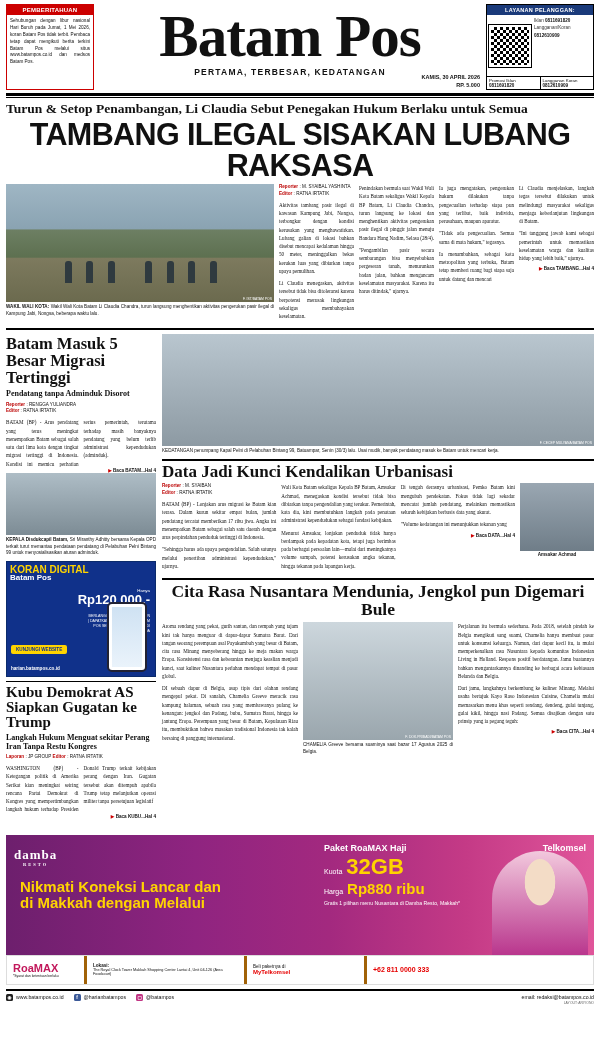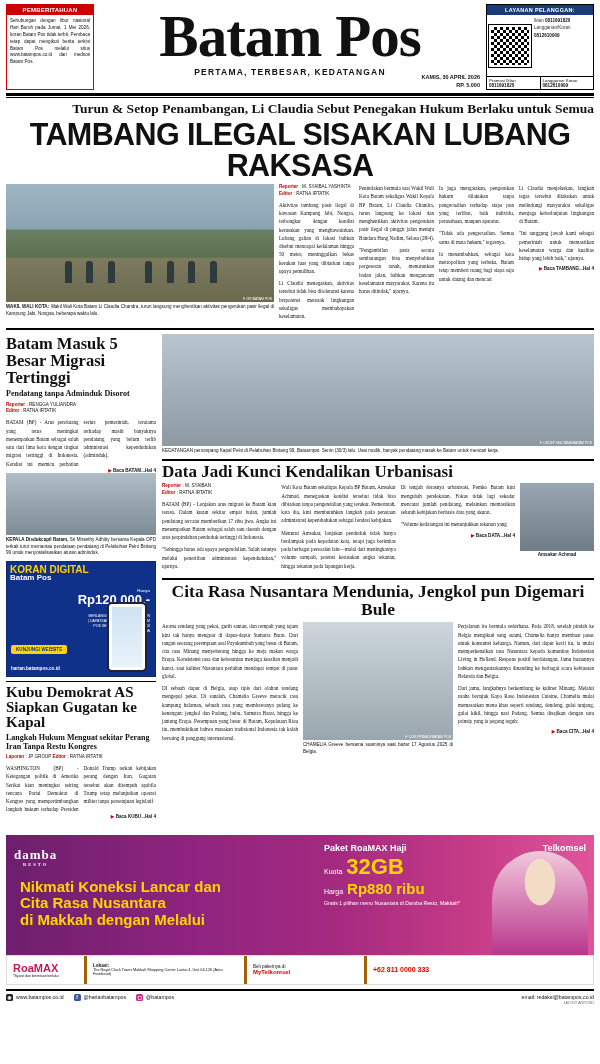--- a/index.html
+++ b/index.html
@@ -40,21 +40,21 @@
   .rb-foot { display:flex; font-family:"Liberation Sans",sans-serif; font-size:4.4px;}
   .rb-foot div{ flex:1; border-top:1px solid #000; padding:1px 2px; }
   .rb-foot div+div{ border-left:1px solid #000; }
   .rb-foot b{ display:block; font-size:4.6px; }
 
   .rule-thick { border-top:3px solid #000; margin:3px 0 0; }
   .rule-thin { border-top:1px solid #000; margin:1px 0 3px; }
 
   
   .kicker { font-family:"Liberation Serif",serif; font-weight:bold; font-size:13.5px;
-    text-align:right; margin:2px 0 1px; }
+    text-align:left; margin:2px 0 1px; }
   .headline { font-family:"Liberation Sans",sans-serif; font-weight:bold;
     font-size:30.5px; letter-spacing:-0.6px; text-align:center; line-height:1; margin:2px 0 4px;}
 
   .lead-wrap { display:flex; gap:5px; }
   .lead-photo { width:268px; }
   .photo { background:#6a7f8c; position:relative; overflow:hidden; }
   .photo.p1 { height:118px;
     background:linear-gradient(#9fb6c4 0%,#8aa3b2 38%,#6d7f63 39%,#5d7050 62%,#7d7a5e 63%,#6b6a4e 100%);}
   .figs span{ position:absolute; bottom:16%; width:7px; height:22px; background:#2f3a3f; border-radius:3px 3px 0 0;}
   .cap { font-family:"Liberation Sans",sans-serif; font-size:4.6px; line-height:1.45;
@@ -291,21 +291,21 @@
         </div>
         <div class="note">BERLANGGANAN SELAMA 1 TAHUN | DAPATKAN KORAN DIGITAL BATAM POS SETIAP HARI LANGSUNG DI GAWAI ANDA</div>
         <div class="btn">KUNJUNGI WEBSITE</div>
         <div class="web">harian.batampos.co.id</div>
         <div class="phone">
             <div class="scr"></div>
           </div>
       </div>
 
       <div class="srule-thin"></div>
-      <div class="h2" style="font-size:15px">Kubu Demokrat AS Siapkan Gugatan ke Kapal</div>
+      <div class="h2" style="font-size:15px">Kubu Demokrat AS Siapkan Gugatan ke Trump</div>
       <div class="sub">Langkah Hukum Menguat sekitar Perang Iran Tanpa Restu Kongres</div>
       <div class="byline">
         <span class="k">Laporan</span>
         : <span>JP GROUP</span>
         <span class="k">Editor</span>
         : <span>RATNA IRTATIK</span>
       </div>
       <div class="two">
         <p class="body">WASHINGTON (BP) - Ketegangan politik di Amerika Serikat kian meningkat seiring rencana Partai Demokrat di Kongres yang mempertimbangkan langkah hukum terhadap Presiden Donald Trump terkait kebijakan perang dengan Iran. Gugatan tersebut akan ditempuh apabila Trump tetap melanjutkan operasi militer tanpa persetujuan legislatif</p>
       </div>
@@ -376,21 +376,20 @@
     </div>
   </div>
 
   <div class="ad">
     <div class="damba">
       <div class="logo">damba</div>
       <div class="sub">RESTO</div>
     </div>
     <div class="hero">
       <div>Nikmati Koneksi Lancar dan</div>
-      <div>Cita Rasa Nusantara</div>
       <div>di Makkah dengan Melalui</div>
     </div>
     <div class="panel">
       <div class="t">Paket RoaMAX Haji</div>
       <div class="row">
         <span class="lbl">Kuota</span>
         <span class="big">32GB</span>
       </div>
       <div class="row">
         <span class="lbl">Harga</span>

